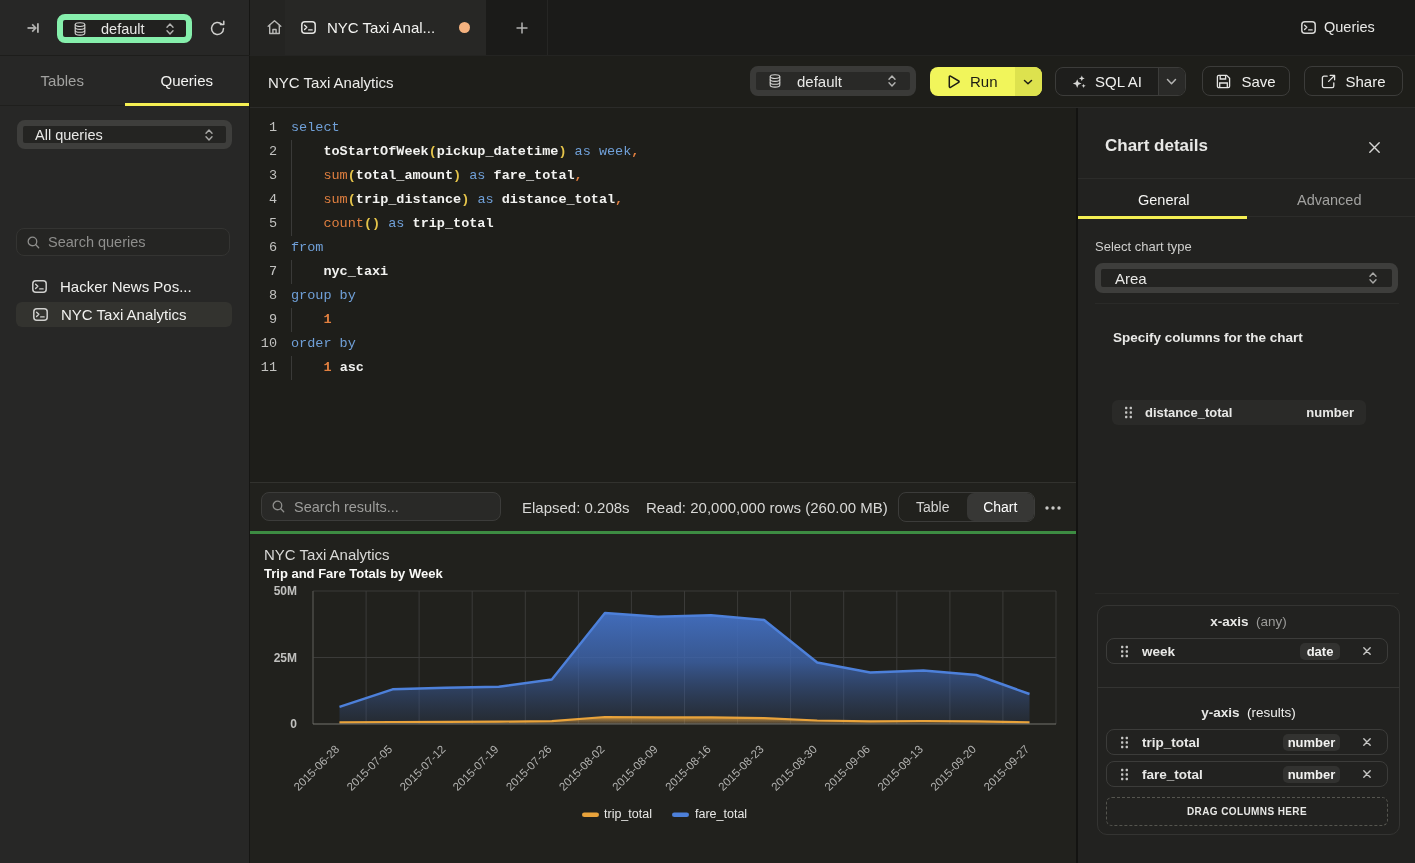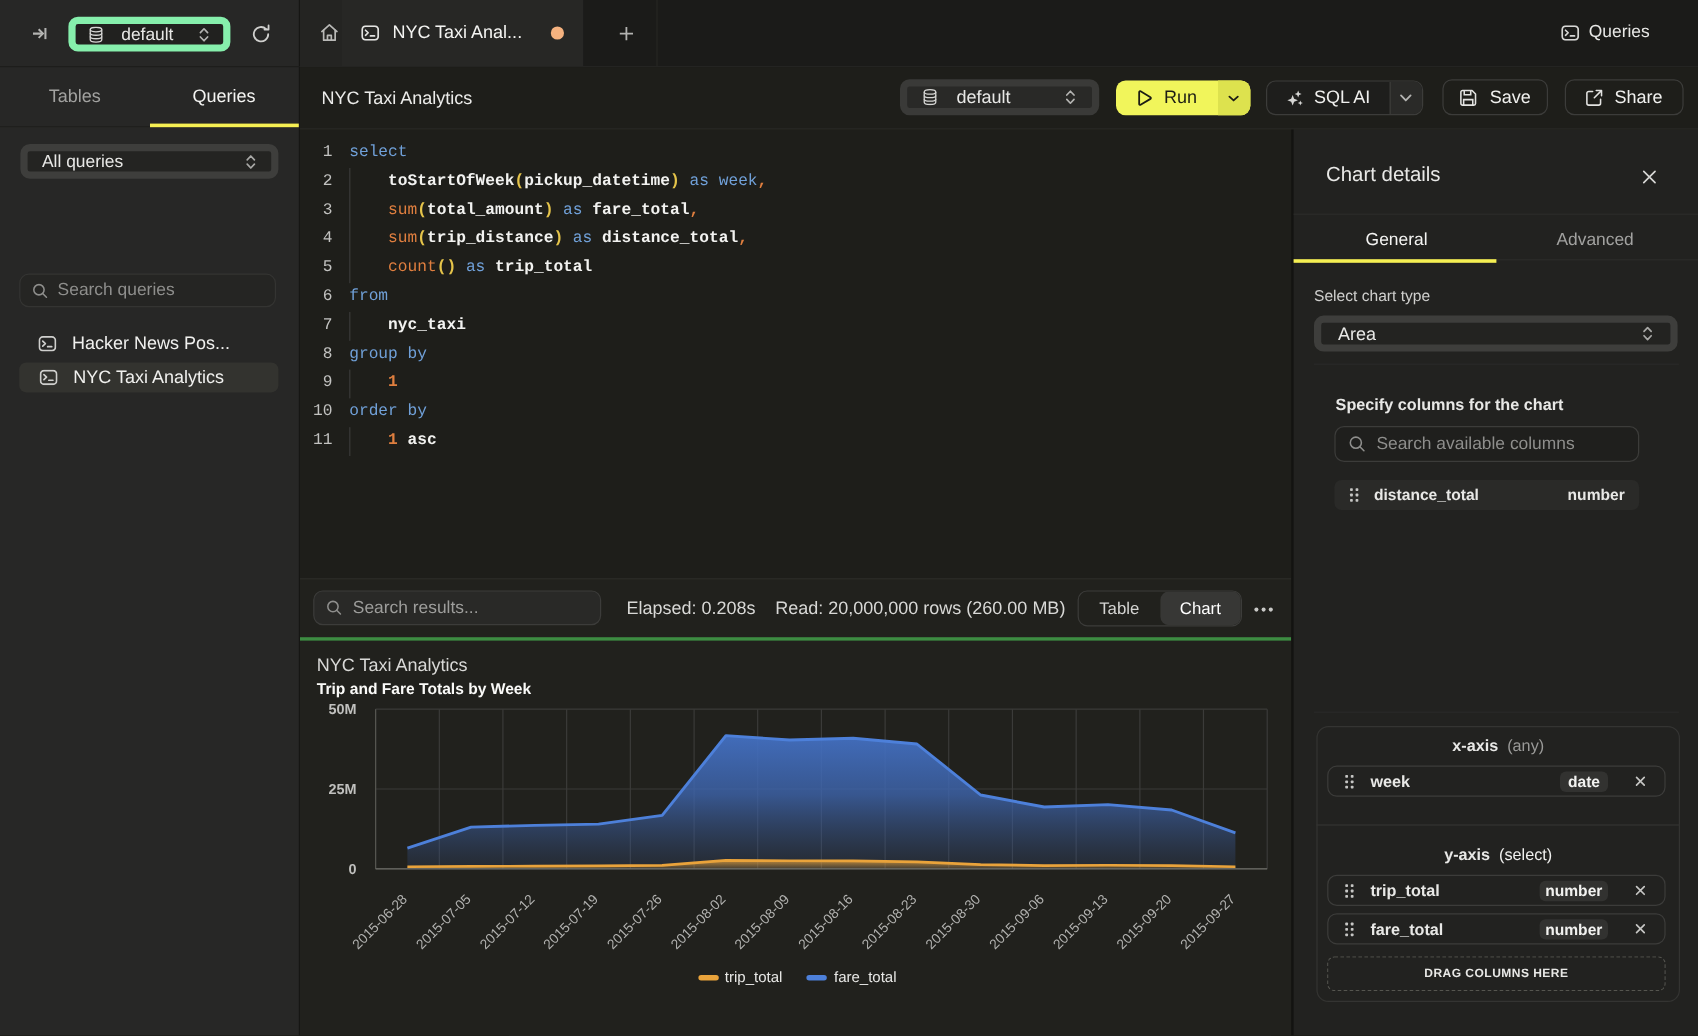--- a/index.html
+++ b/index.html
@@ -303,21 +303,21 @@
       <text x="726.9" y="216" text-anchor="end" fill="#b2b2b0" font-size="11.5" transform="rotate(-45 726.9 216)">2015-09-20</text>
       <text x="780.0" y="216" text-anchor="end" fill="#b2b2b0" font-size="11.5" transform="rotate(-45 780.0 216)">2015-09-27</text>
       <rect x="332" y="278.5" width="17" height="4.6" rx="2.3" fill="#e9a33b"></rect>
       <text x="354" y="284" fill="#e8e8e6" font-size="12.5">trip_total</text>
       <rect x="422" y="278.5" width="17" height="4.6" rx="2.3" fill="#4d80da"></rect>
       <text x="445" y="284" fill="#e8e8e6" font-size="12.5">fare_total</text>
     </svg>
 
 <div class="abs" id="rpanel"></div>
 <div class="abs" style="left:1078px;top:178px;width:337px;height:1px;background:#2c2c2a"></div>
-<div class="abs" style="left:1105px;top:136px;font-size:17px;font-weight:400">Chart details</div>
+<div class="abs" style="left:1105px;top:136px;font-size:17px;font-weight:700">Chart details</div>
 <div class="abs" style="left:1368px;top:141px">
       <svg width="13" height="13" viewBox="0 0 13 13" fill="none">
         <path d="M1.8 1.8 11.2 11.2M11.2 1.8 1.8 11.2" stroke="#d6d6d4" stroke-width="1.4" stroke-linecap="round"></path>
       </svg>
     </div>
 <div class="abs" style="left:1078px;top:216px;width:337px;height:1px;background:#2c2c2a"></div>
 <div class="abs" style="left:1078px;top:216px;width:169px;height:3px;background:#f5ef53"></div>
 <div class="abs" style="left:1138px;top:192px;font-size:14.5px;font-weight:500;color:#f4f4f2">General</div>
 <div class="abs" style="left:1297px;top:192px;font-size:14.5px;color:#a2a2a0">Advanced</div>
 
@@ -326,27 +326,20 @@
   <span>Area</span>
       <span style="margin-left:auto">
         <svg width="10" height="14" viewBox="0 0 10 14" fill="none">
           <path d="M2 5.2 5 2l3 3.2M2 8.8 5 12l3-3.2" stroke="#a8a8a6" stroke-width="1.4" stroke-linecap="round" stroke-linejoin="round"></path>
         </svg>
       </span>
 </div>
 <div class="abs" style="left:1095px;top:303px;width:304px;height:1px;background:#2a2a28"></div>
 
 <div class="abs" style="left:1113px;top:330px;font-size:13.5px;font-weight:700">Specify columns for the chart</div>
-<div class="abs srch" style="left:1112px;top:355px;width:254px;height:30px;padding:0 11px;gap:9px;background:#1f1f1d;border-color:#3c3c3a">
-  <svg width="14" height="14" viewBox="0 0 14 14" fill="none">
-        <circle cx="5.88" cy="5.88" r="4.62" stroke="#8e8e8c" stroke-width="1.3"></circle>
-        <path d="M9.24 9.24 12.6 12.6" stroke="#8e8e8c" stroke-width="1.3" stroke-linecap="round"></path>
-      </svg>
-      <span style="font-size:14.5px">Search available columns</span>
-</div>
 <div class="abs row" style="left:1112px;top:400px;width:254px;height:25px;background:#2a2a28;border-radius:6px;padding:0 12px;gap:12px">
   <svg width="9" height="13" viewBox="0 0 9 13" fill="none">
         <rect x="1.0500000000000003" y="0.8500000000000001" width="2.3" height="2.3" rx="0.6" fill="#c6c6c4"></rect>
         <rect x="5.65" y="0.8500000000000001" width="2.3" height="2.3" rx="0.6" fill="#c6c6c4"></rect>
         <rect x="1.0500000000000003" y="5.35" width="2.3" height="2.3" rx="0.6" fill="#c6c6c4"></rect>
         <rect x="5.65" y="5.35" width="2.3" height="2.3" rx="0.6" fill="#c6c6c4"></rect>
         <rect x="1.0500000000000003" y="9.85" width="2.3" height="2.3" rx="0.6" fill="#c6c6c4"></rect>
         <rect x="5.65" y="9.85" width="2.3" height="2.3" rx="0.6" fill="#c6c6c4"></rect>
       </svg>
       <span style="font-size:13px;font-weight:700">distance_total</span>
@@ -367,21 +360,21 @@
       </svg>
       <span style="font-size:13.5px;font-weight:700">week</span>
   <span class="chip" style="margin-left:auto;width:40px;height:17px">date</span>
   <span style="margin-left:9px">
         <svg width="10" height="10" viewBox="0 0 10 10" fill="none">
           <path d="M1.8 1.8 8.2 8.2M8.2 1.8 1.8 8.2" stroke="#c6c6c4" stroke-width="1.4" stroke-linecap="round"></path>
         </svg>
       </span>
 </div>
 <div class="abs" style="left:1097px;top:687px;width:303px;height:1px;background:#343432"></div>
-<div class="abs" style="left:1097px;top:705px;width:303px;text-align:center;font-size:13.5px"><b>y-axis</b>&nbsp;&nbsp;<span style="color:#f0f0ee">(select)</span></div>
+<div class="abs" style="left:1097px;top:705px;width:303px;text-align:center;font-size:13.5px"><b>y-axis</b>&nbsp;&nbsp;<span style="color:#f0f0ee">(results)</span></div>
 <div class="abs frow" style="left:1106px;top:729px;width:282px;height:26px;padding:0 10px;gap:10px">
   <svg width="9" height="13" viewBox="0 0 9 13" fill="none">
         <rect x="1.0500000000000003" y="0.8500000000000001" width="2.3" height="2.3" rx="0.6" fill="#c6c6c4"></rect>
         <rect x="5.65" y="0.8500000000000001" width="2.3" height="2.3" rx="0.6" fill="#c6c6c4"></rect>
         <rect x="1.0500000000000003" y="5.35" width="2.3" height="2.3" rx="0.6" fill="#c6c6c4"></rect>
         <rect x="5.65" y="5.35" width="2.3" height="2.3" rx="0.6" fill="#c6c6c4"></rect>
         <rect x="1.0500000000000003" y="9.85" width="2.3" height="2.3" rx="0.6" fill="#c6c6c4"></rect>
         <rect x="5.65" y="9.85" width="2.3" height="2.3" rx="0.6" fill="#c6c6c4"></rect>
       </svg>
       <span style="font-size:13.5px;font-weight:700">trip_total</span>

